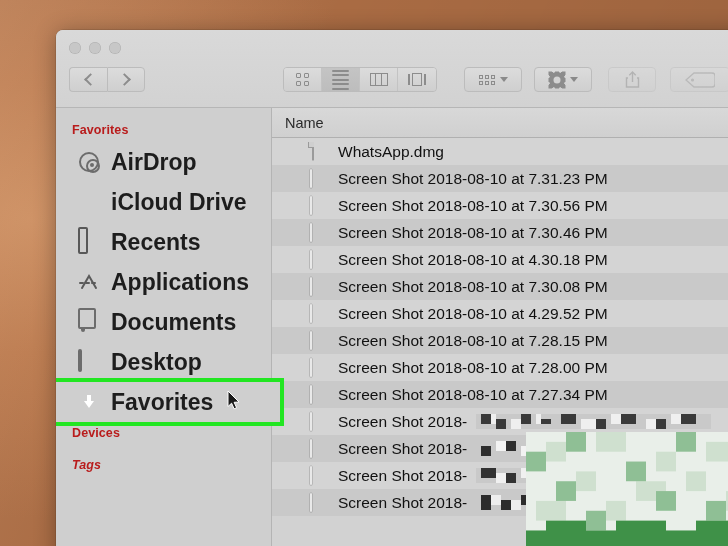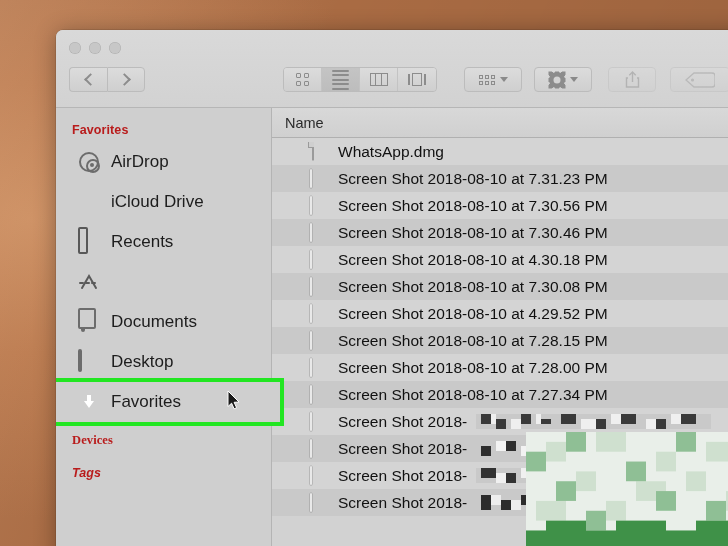--- a/index.html
+++ b/index.html
@@ -128,21 +128,21 @@
   }
   .sb-head {
     font-size:12.5px; color:#b91c1c; font-weight:bold;
     padding:6px 0 5px 16px; letter-spacing:.1px;
   }
   .sb-item {
     height:40px; display:flex; align-items:center;
     padding-left:22px; gap:11px;
     font-size:17px; color:#1d1d1d;
   }
-  .sb-label { font-size:17px; }
+  .sb-label { font-size:23px;font-weight:bold; }
   .sb-ic { width:22px; height:22px; flex:0 0 22px; position:relative; }
 
   .sb-item.selected {
     outline:4px solid #22e622;
     outline-offset:0;
     background:#cfcfcf;
     position:relative; z-index:3;
     margin-left:-5px; padding-left:27px;
     width:229px;
   }
@@ -340,41 +340,42 @@
         <span class="sb-label">Recents</span>
       </div>
 
       <div class="sb-item">
         <span class="sb-ic">
           <svg width="22" height="22" viewBox="0 0 22 22">
             <path d="M4 17 L11 5 L18 17" stroke="#5a5a5a" stroke-width="2" fill="none" stroke-linecap="round"></path>
             <path d="M2 12 L20 12" stroke="#5a5a5a" stroke-width="2" stroke-linecap="round" stroke-dasharray="3 3"></path>
           </svg>
         </span>
+        <span class="sb-label">Applications</span>
       </div>
 
       <div class="sb-item">
         <span class="sb-ic"><span class="ic-docs"></span></span>
         <span class="sb-label">Documents</span>
       </div>
 
       <div class="sb-item">
         <span class="sb-ic"><span class="ic-desktop"></span></span>
         <span class="sb-label">Desktop</span>
       </div>
 
       <div class="sb-item selected">
         <span class="sb-ic"><span class="ic-down"></span></span>
         <span class="sb-label">Favorites</span>
         <svg class="cursor" viewBox="0 0 14 20">
           <path d="M1 1 L1 16.5 L4.6 13.2 L7.1 18.8 L9.6 17.7 L7.1 12.3 L12 12 Z" fill="#1a1a1a" stroke="#ffffff" stroke-width="1"></path>
         </svg>
       </div>
 
-      <div class="sb-head" style="padding-top:11px;font-family:Liberation Serif, serif;">Devices</div>
+      <div class="sb-head" style="padding-top:4px;">Devices</div>
 
 
       <div class="sb-head" style="padding-top:13px;font-style:italic;">Tags</div>
     </div>
 
     <div class="content">
 
       <div class="colhead">Name</div>
 
       <div class="rows">

